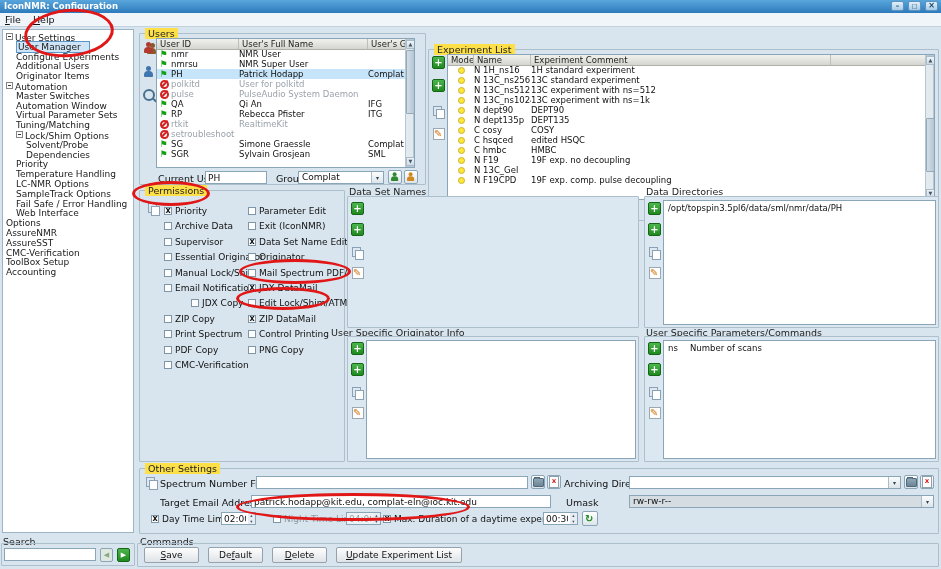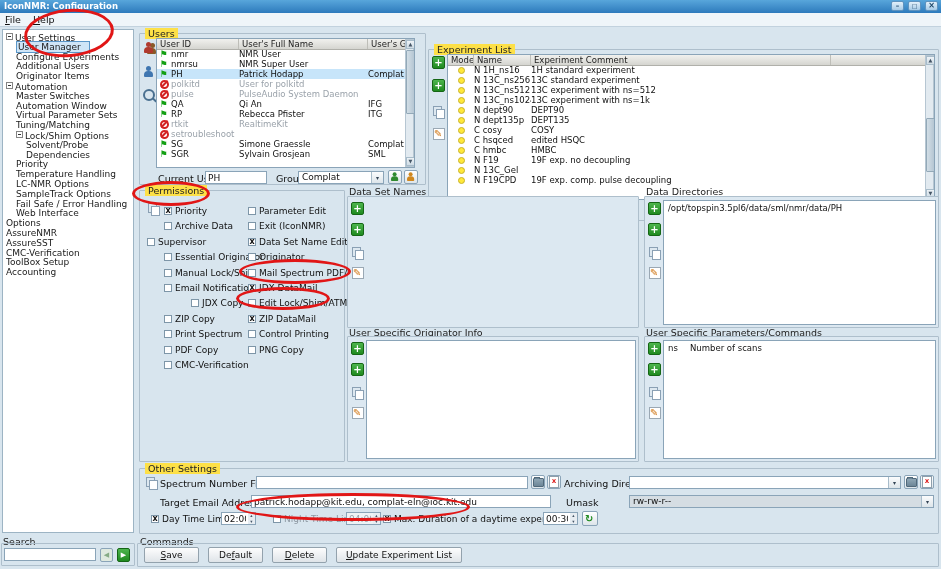--- a/index.html
+++ b/index.html
@@ -390,21 +390,21 @@
     <div id="perm-left"></div>
     <div id="perm-right"></div>
   <div class="cbrow" style="left: 24px; top: 15px;">
         <div class="cb on"></div>
         <div class="cblab">Priority</div>
       </div>
       <div class="cbrow" style="left: 24px; top: 30.4px;">
         <div class="cb"></div>
         <div class="cblab">Archive Data</div>
       </div>
-      <div class="cbrow" style="left: 7px; top: 45.8px; text-align: right;">
+      <div class="cbrow" style="left: 24px; top: 45.8px; text-align: right;">
         <div class="cb"></div>
         <div class="cblab">Supervisor</div>
       </div>
       <div class="cbrow" style="left: 24px; top: 61.2px;">
         <div class="cb"></div>
         <div class="cblab">Essential Originator</div>
       </div>
       <div class="cbrow" style="left: 24px; top: 76.6px;">
         <div class="cb"></div>
         <div class="cblab">Manual Lock/Shim</div>
@@ -485,21 +485,21 @@
 
   <div class="sectitle" style="left:646px;top:186px;">Data Directories</div>
   <div class="gb" style="left:644px;top:196px;width:295px;height:132px;background:#dce8f1;">
     <span class="gplus" style="left:3px;top:5px;"></span>
     <span class="gplus" style="left:3px;top:26px;"></span>
     <span class="icopy" style="left:4px;top:50px;"></span>
     <span class="iedit" style="left:4px;top:70px;"></span>
     <div class="wp entries" style="left:18px;top:3px;width:273px;height:125px;">/opt/topspin3.5pl6/data/sml/nmr/data/PH</div>
   </div>
 
-  <div class="sectitle" style="left:349px;top:327px;">User Specific Originator Info</div>
+  <div class="sectitle" style="left:331px;top:327px;">User Specific Originator Info</div>
   <div class="gb" style="left:347px;top:336px;width:292px;height:126px;background:#dce8f1;">
     <span class="gplus" style="left:3px;top:5px;"></span>
     <span class="gplus" style="left:3px;top:26px;"></span>
     <span class="icopy" style="left:4px;top:50px;"></span>
     <span class="iedit" style="left:4px;top:70px;"></span>
     <div class="wp entries" style="left:18px;top:3px;width:270px;height:119px;"></div>
   </div>
 
   <div class="sectitle" style="left:646px;top:327px;">User Specific Parameters/Commands</div>
   <div class="gb" style="left:644px;top:336px;width:295px;height:126px;background:#dce8f1;">

